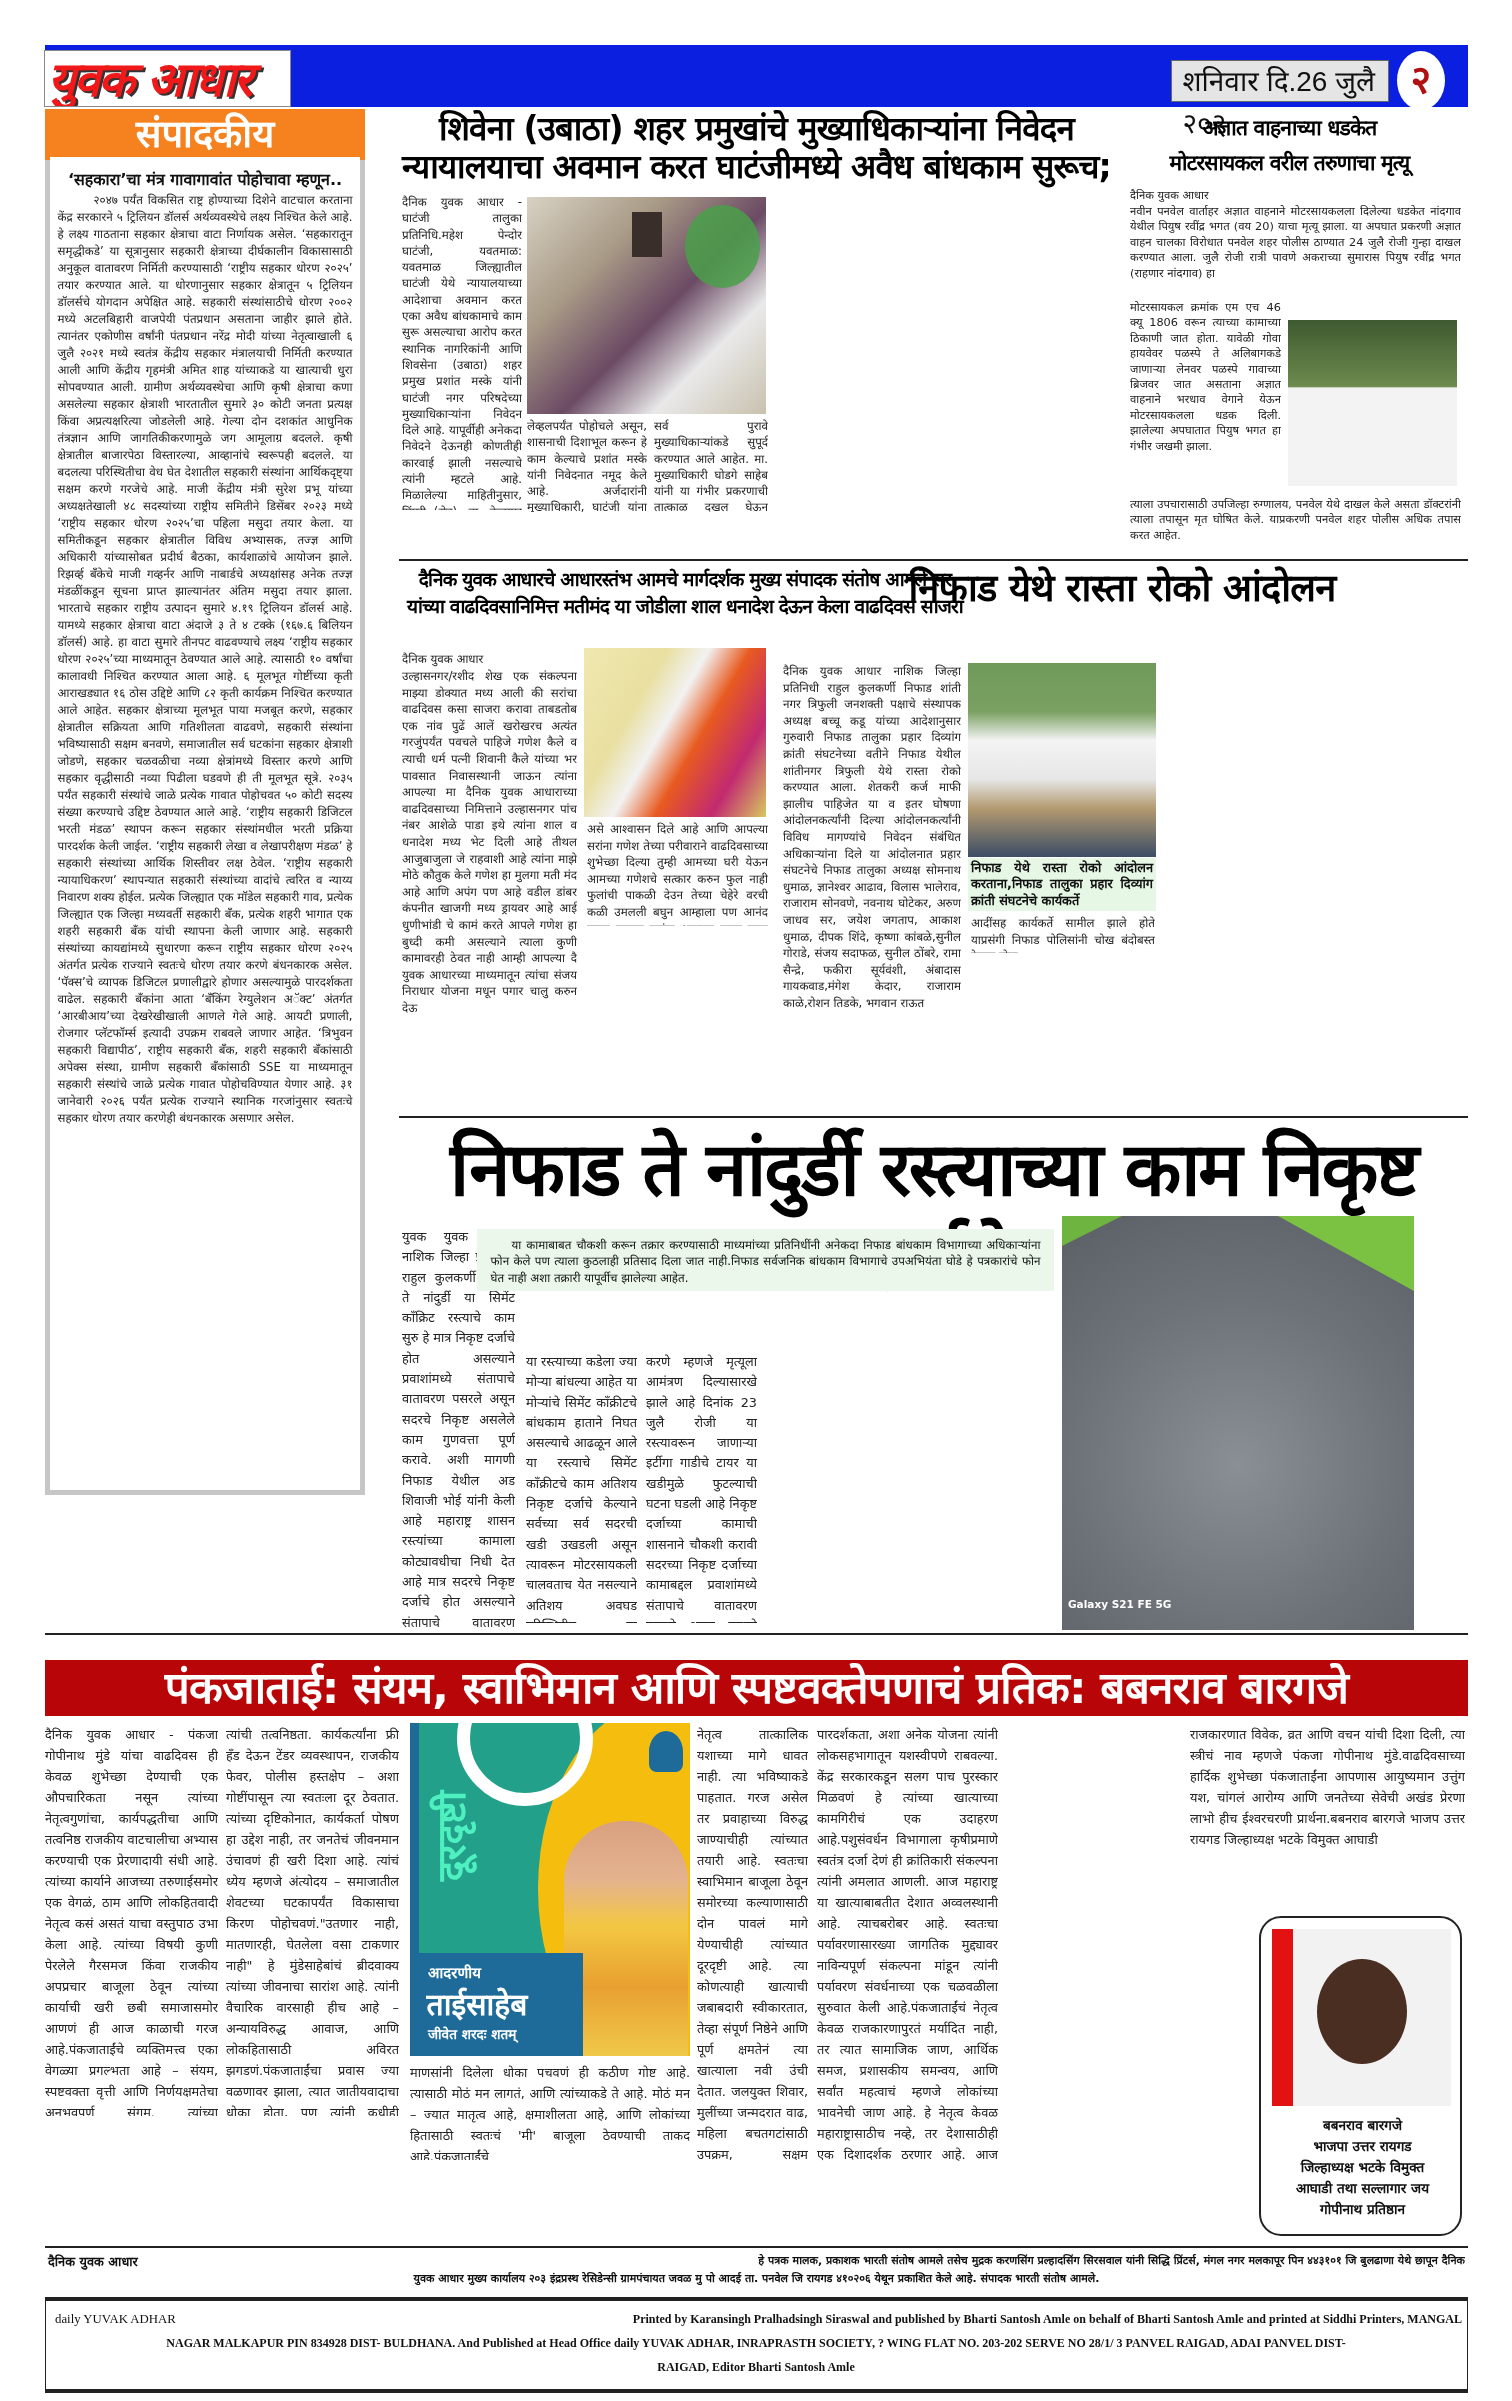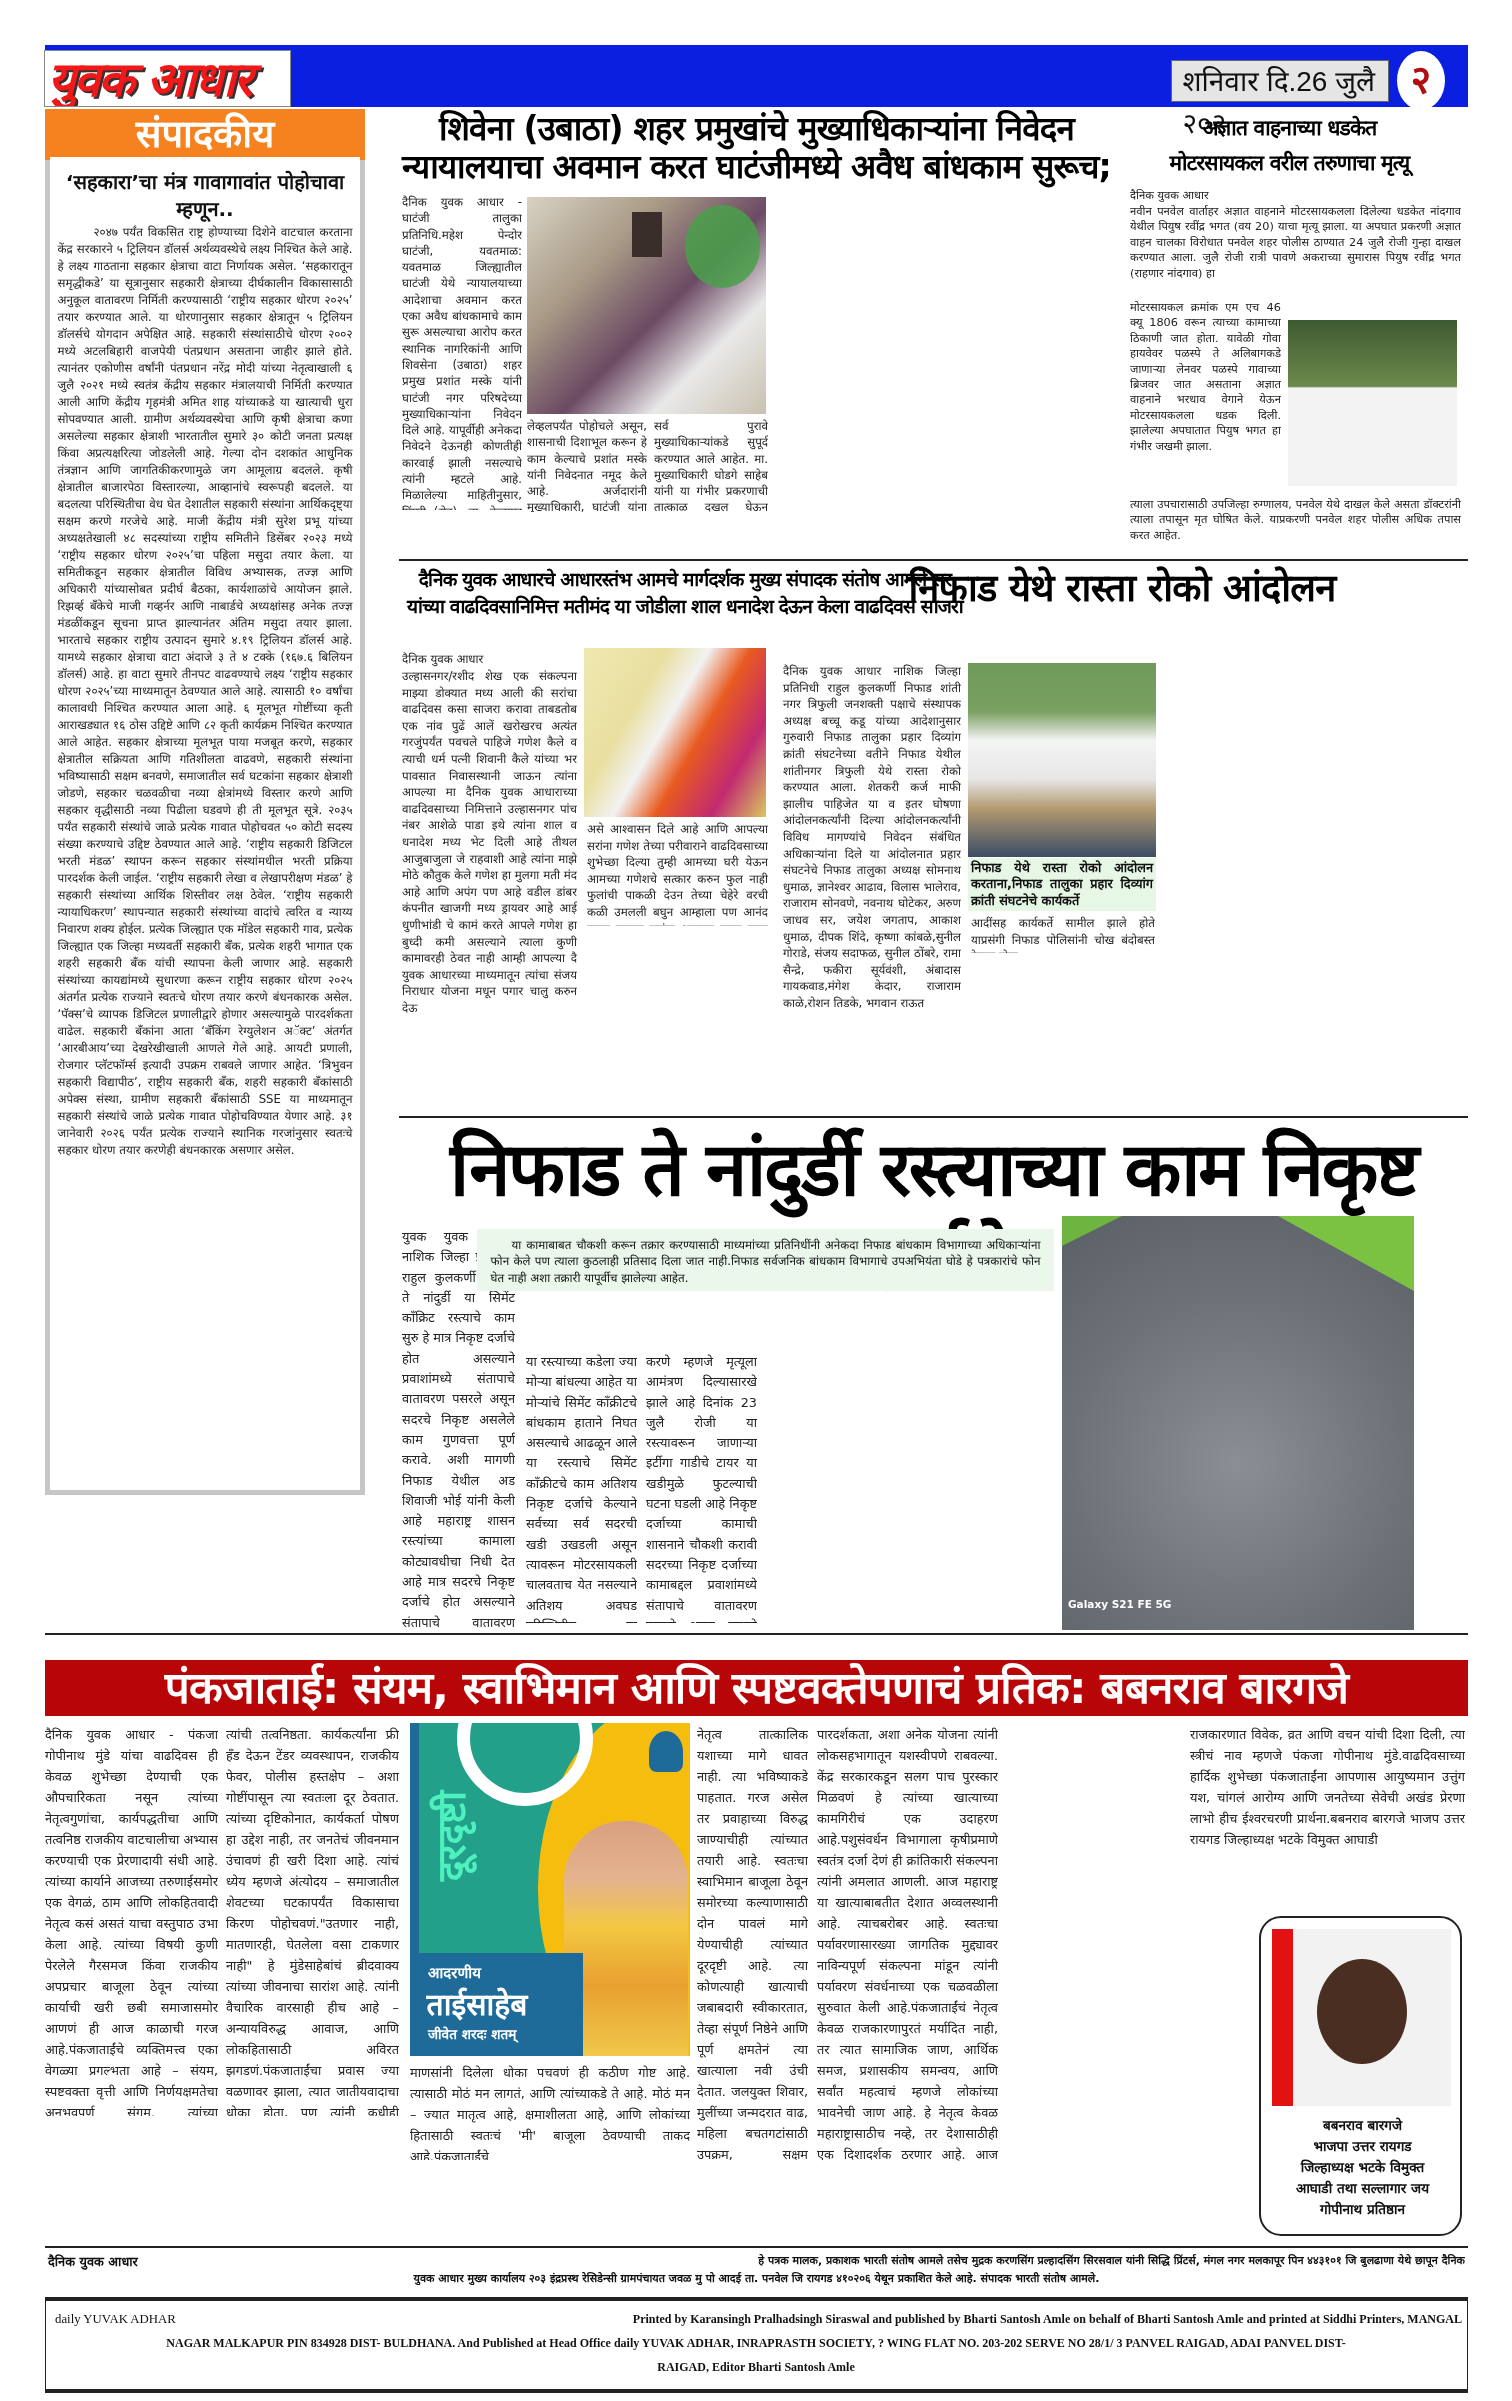--- a/index.html
+++ b/index.html
@@ -7,21 +7,21 @@
   body { position: relative; font-family: "DejaVu Sans", "Liberation Sans", sans-serif; color: #111; }
   .abs { position: absolute; }
   .head-bar { left: 45px; top: 45px; width: 1423px; height: 62px; background: #0a1fe0; }
   .logo-box { left: 44px; top: 50px; width: 247px; height: 57px; background: #fff; border: 0.8px solid #888; overflow: hidden; }
   .logo-text { font-family: "DejaVu Sans", sans-serif; font-weight: 900; font-size: 48px; color: #f01818; letter-spacing: -2.3px; line-height: 57px; padding-left: 3px; text-shadow: 2.3px 2.3px 0 #333; font-style: italic; }
   .date-box { left: 1171px; top: 60px; width: 218px; height: 42px; background: #e5e5e5; border: 0.8px solid #666; font-size: 28px; line-height: 42px; padding-left: 10.5px; color: #111; font-family: Liberation Sans, sans-serif; }
   .page-num { left: 1397px; top: 51px; width: 48px; height: 59px; background: #fff; border-radius: 50%; color: #b01010; font-weight: 900; font-size: 39px; text-align: center; line-height: 57px; }
   .ed-box { left: 45px; top: 109px; width: 320px; height: 1386px; background: #c6c6c6; }
   .ed-inner { left: 50px; top: 157px; width: 310px; height: 1333px; background: #fff; padding: 4.5px 7.5px; }
   .ed-band { left: 45px; top: 109px; width: 320px; height: 51px; background: #f5821f; color: #fff; font-weight: 900; font-size: 38px; text-align: center; line-height: 50px; }
-  .ed-kicker { font-size: 20px; font-weight: 800; text-align: center; margin-top: 6px; }
+  .ed-kicker { font-size: 16px; font-weight: 800; text-align: center; margin-top: 6px; }
   .ed-title { font-size: 26px; font-weight: 900; text-align: center; line-height: 33px; margin-top: 4.5px; }
   .body-text { font-size: 11.7px; line-height: 16.3px; text-align: justify; color: #222; }
   .ed-text { margin-top: 2px; text-indent: 36px; font-size: 11.7px; line-height: 17px; }
   .hl { font-weight: 900; color: #000; line-height: 1.15; letter-spacing: -0.8px; }
   .photo { background: #999; overflow: hidden; }
   .caption-green { background: #e6f7e6; font-weight: 800; font-size: 12.8px; line-height: 16.6px; }
   .rule { background: #222; }
   .banner { left: 45px; top: 1660px; width: 1423px; height: 56px; background: #b80608; color: #fff; font-weight: 900; font-size: 44px; text-align: center; line-height: 55px; letter-spacing: -0.8px; }
   .footer-box { border: 1.5px solid #222; }
   .profile { border: 2.3px solid #222; border-radius: 22px; background: #fff; }

